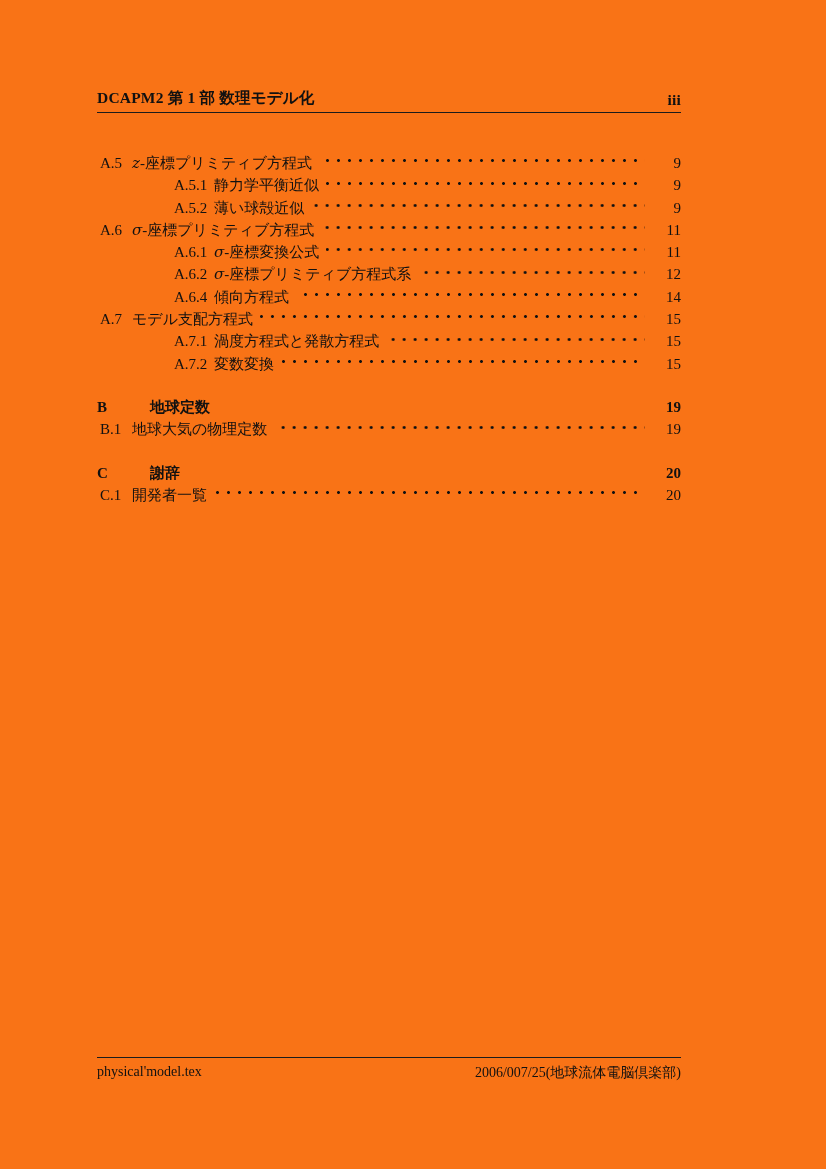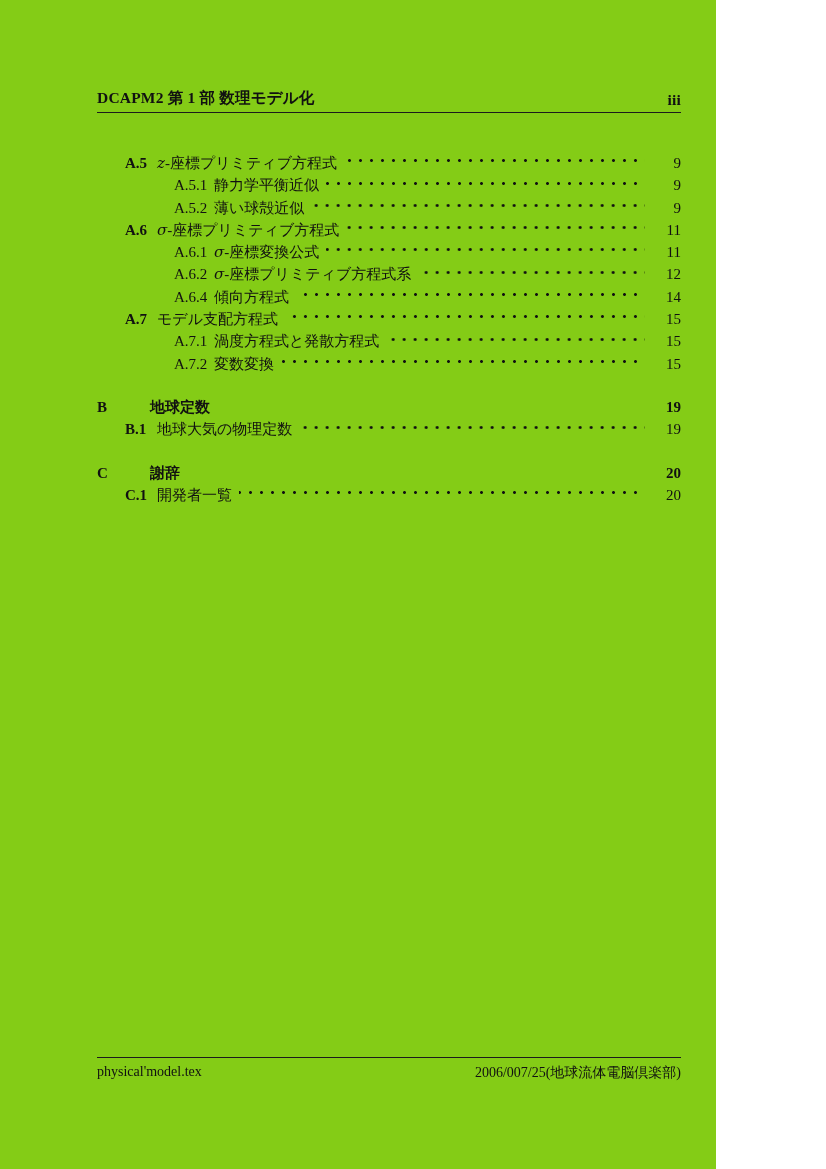--- a/index.html
+++ b/index.html
@@ -1,24 +1,23 @@
 <!DOCTYPE html>
 <html><head>
 <meta charset="utf-8">
 <style>
   html, body { margin: 0; padding: 0; background: #ffffff; }
   .page {
     position: relative;
-    width: 684px;
+    width: 826px;
     height: 1169px;
-    background: #84cc16;
+    background: #f97316;
     color: #111111;
     font-family: "Liberation Serif", "DejaVu Serif", serif;
     overflow: hidden;
-    padding-left: 32px;
   }
   
   .header {
     position: absolute;
     left: 97px;
     top: 88px;
     width: 584px;
     display: flex;
     justify-content: space-between;
     align-items: flex-end;
@@ -40,21 +39,21 @@
   .toc-row {
     display: flex;
     align-items: baseline;
     height: 22.3px;
     line-height: 22.3px;
     white-space: nowrap;
   }
   .toc-row .num   { flex: none; }
   .toc-row .title { flex: none; margin-top: 7px; }
   .toc-row .title i { font-style: italic; font-family: "DejaVu Serif", serif; }
-  .toc-row.section    .num { margin-left: 28px; width: 32px; font-weight: bold; }
+  .toc-row.section    .num { margin-left: 3px; width: 32px; }
   .toc-row.subsection .num { margin-left: 77px; width: 40px; }
   .toc-row.chapter { margin-top: 21px; font-weight: bold; }
   .toc-row.chapter .num { margin-left: 0; width: 53px; }
   .leader {
     flex: 1 1 auto;
     align-self: flex-end;
     height: 3px;
     margin: 0 6px 5px 7px;
   }
   .leader.dotted {

